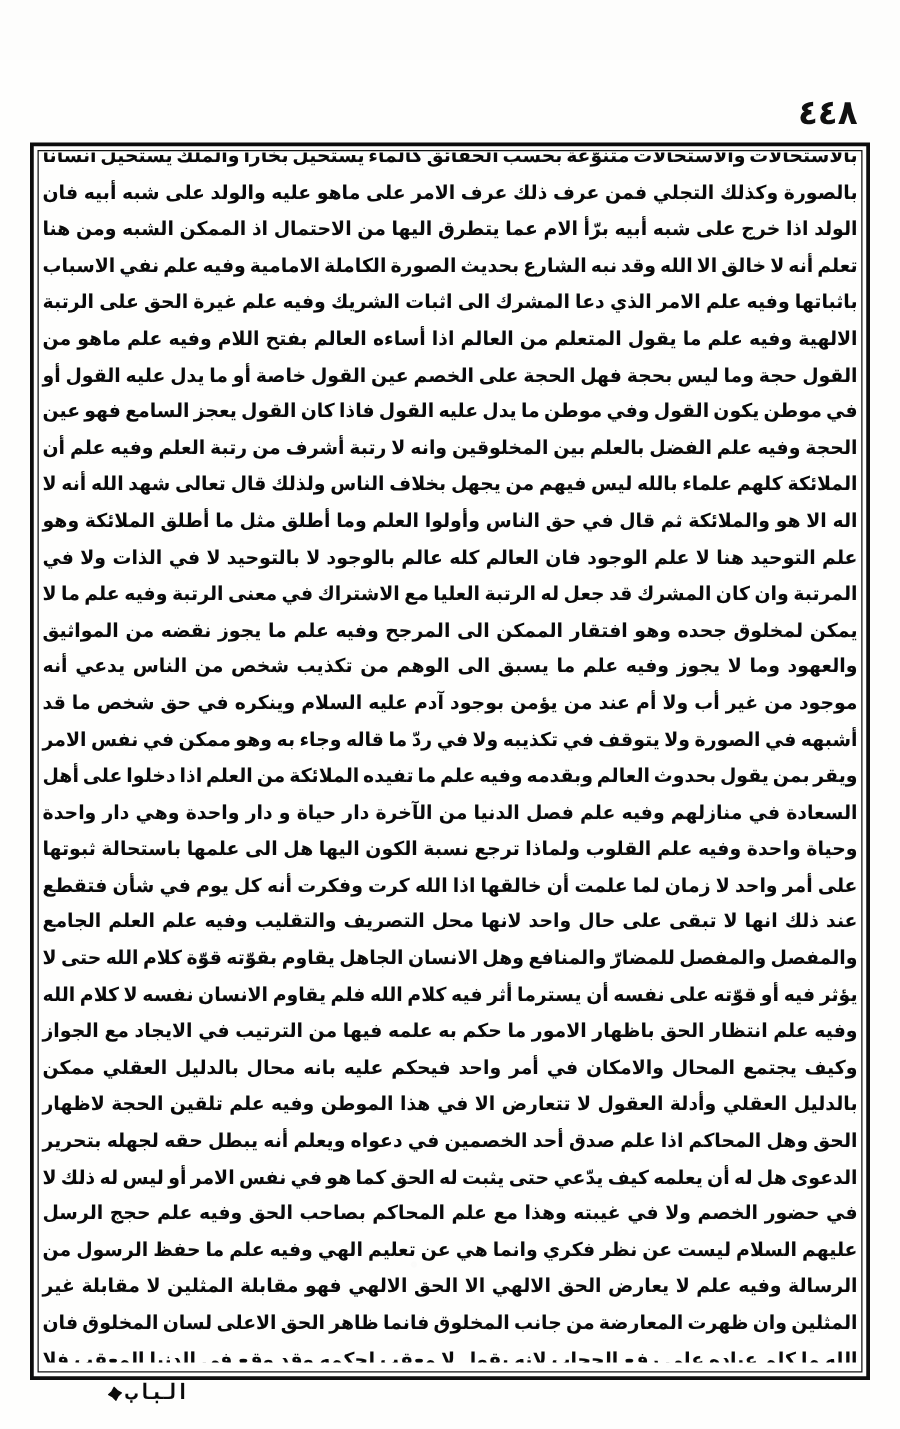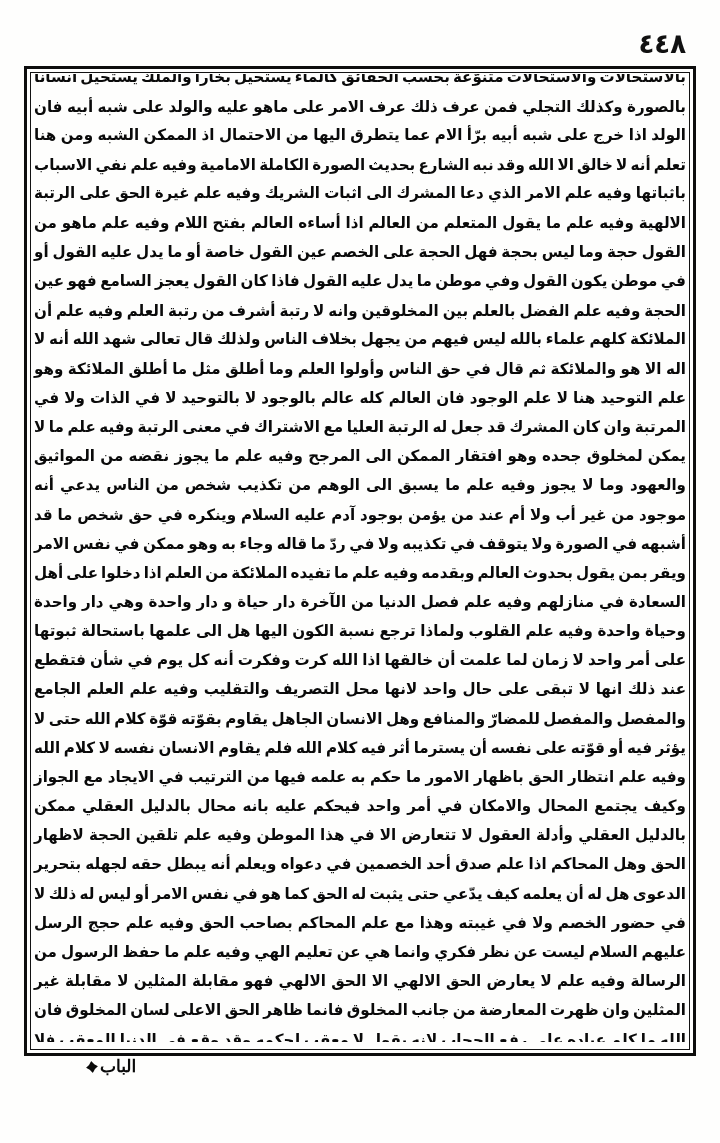--- a/index.html
+++ b/index.html
@@ -10,20 +10,21 @@
     background:#fdfdfc;
   }
   
   #page{
     position:absolute;inset:0;
     background:
       radial-gradient(circle at 18% 12%, rgba(0,0,0,0.015) 0 2px, transparent 3px),
       radial-gradient(circle at 72% 58%, rgba(0,0,0,0.012) 0 2px, transparent 3px),
       radial-gradient(circle at 46% 88%, rgba(0,0,0,0.012) 0 2px, transparent 3px),
       #fefefd;
+    margin-top: 48px;
   }
 
   
   .folio{
     position:absolute;top:28px;right:34px;
     font-family:"DejaVu Sans","Liberation Sans",sans-serif;
     font-size:26px;font-weight:700;color:#111;
     letter-spacing:0px;direction:rtl;
     transform:scaleY(1.06);
   }
@@ -69,21 +70,21 @@
     transform:scaleY(1.02);
   }
 
   
   .catchword{
     position:absolute;
     left:86px;top:1056px;
     direction:rtl;
     display:flex;align-items:center;gap:2px;
     font-size:17px;font-weight:700;color:#0a0a0a;
-    font-family:Liberation Serif, serif;
+    font-family:Liberation Mono, monospace;
   }
   .catch-orn{
     display:inline-block;width:12px;height:12px;
     background:#0a0a0a;
     clip-path:polygon(50% 0%,72% 30%,100% 50%,72% 70%,50% 100%,28% 70%,0% 50%,28% 30%);
     transform:rotate(-8deg);
   }
 </style>
 </head>
 <body>

